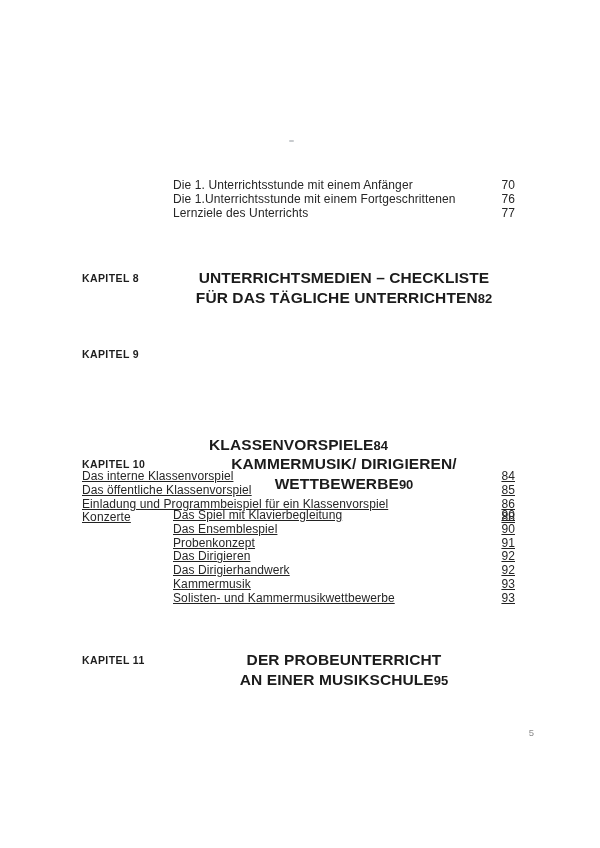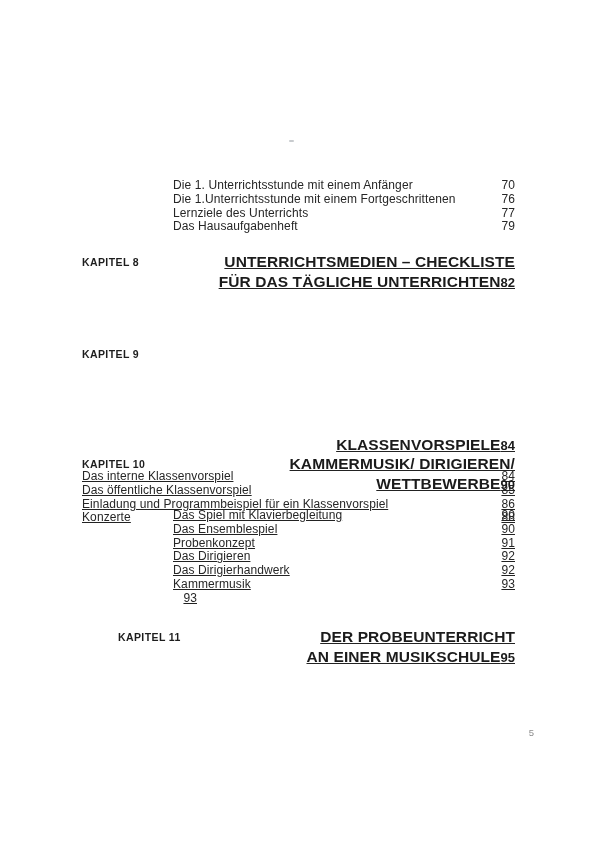--- a/index.html
+++ b/index.html
@@ -57,44 +57,43 @@
     flex: 0 0 91px;
     font-size: 10.5px;
     font-weight: bold;
     line-height: 20px;
     letter-spacing: 0.4px;
     color: #1d1d1d;
   }
   .title-col { flex: 1; min-width: 0; }
   .trow {
     display: flex;
-    justify-content: flex-end;
+    justify-content: center;
     align-items: baseline;
-    text-decoration: underline;
   }
   .ttext {
     font-size: 15.5px;
     font-weight: bold;
     line-height: 20px;
     letter-spacing: 0.1px;
     color: #1b1b1b;
     white-space: nowrap;
   }
   .tpage {
     font-size: 13px;
     font-weight: bold;
     color: #1b1b1b;
     line-height: 20px;
   }
   .entries { margin-top: 14px; text-decoration: underline; }
   
-  .ch8  { top: 252px; }
+  .ch8  { top: 268px; }
   .ch9  { top: 344px; flex-direction: column; }
   .ch10 { top: 454px; }
-  .ch11 { top: 627px; margin-left: 36px; }
+  .ch11 { top: 650px; }
   .chq  { top: 697px; }
   
   .folio {
     position: absolute;
     top: 727px;
     right: 66px;
     font-size: 9.5px;
     color: #8d8d8d;
     line-height: 12px;
   }
@@ -112,24 +111,20 @@
       <span class="epage">70</span>
     </div>
     <div class="erow">
       <span class="elabel">Die 1.Unterrichtsstunde mit einem Fortgeschrittenen</span>
       <span class="epage">76</span>
     </div>
     <div class="erow">
       <span class="elabel">Lernziele des Unterrichts</span>
       <span class="epage">77</span>
     </div>
-    <div class="erow">
-      <span class="elabel">Das Hausaufgabenheft</span>
-      <span class="epage">79</span>
-    </div>
   </div>
 
   <div class="chapter ch8">
     <div class="kapitel-col">KAPITEL 8</div>
     <div class="title-col">
       <div class="trow">
         <span class="ttext">UNTERRICHTSMEDIEN – CHECKLISTE</span>
       </div>
       <div class="trow">
         <span class="ttext">FÜR DAS TÄGLICHE UNTERRICHTEN</span>
@@ -195,20 +190,21 @@
         </div>
         <div class="erow">
           <span class="elabel">Das Dirigierhandwerk</span>
           <span class="epage">92</span>
         </div>
         <div class="erow">
           <span class="elabel">Kammermusik</span>
           <span class="epage">93</span>
         </div>
         <div class="erow">
+          <span class="elabel">Solisten- und Kammermusikwettbewerbe</span>
           <span class="epage">93</span>
         </div>
       </div>
     </div>
   </div>
 
   <div class="chapter ch11">
     <div class="kapitel-col">KAPITEL 11</div>
     <div class="title-col">
       <div class="trow">

